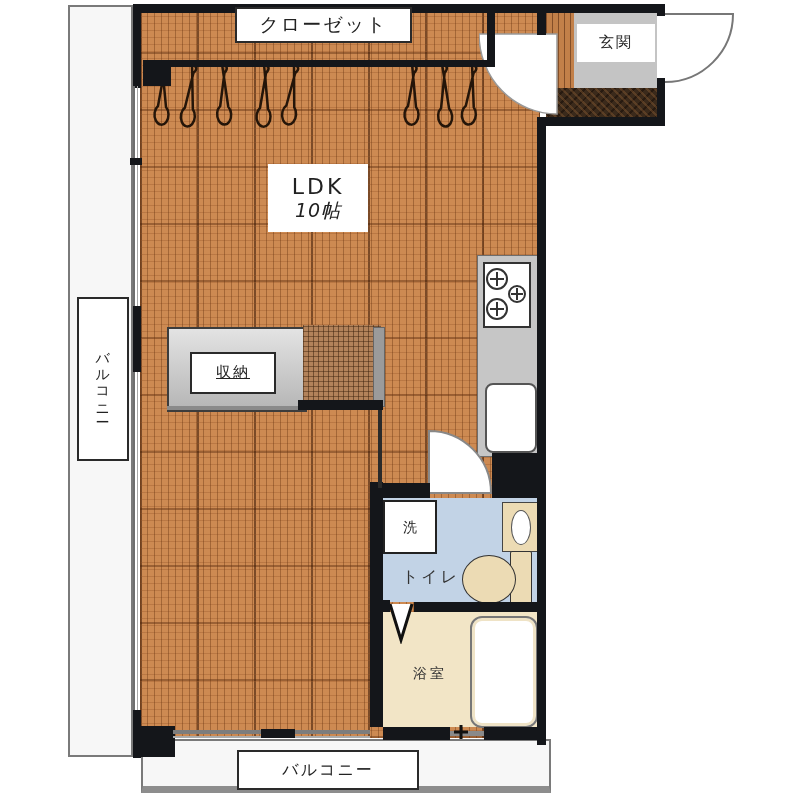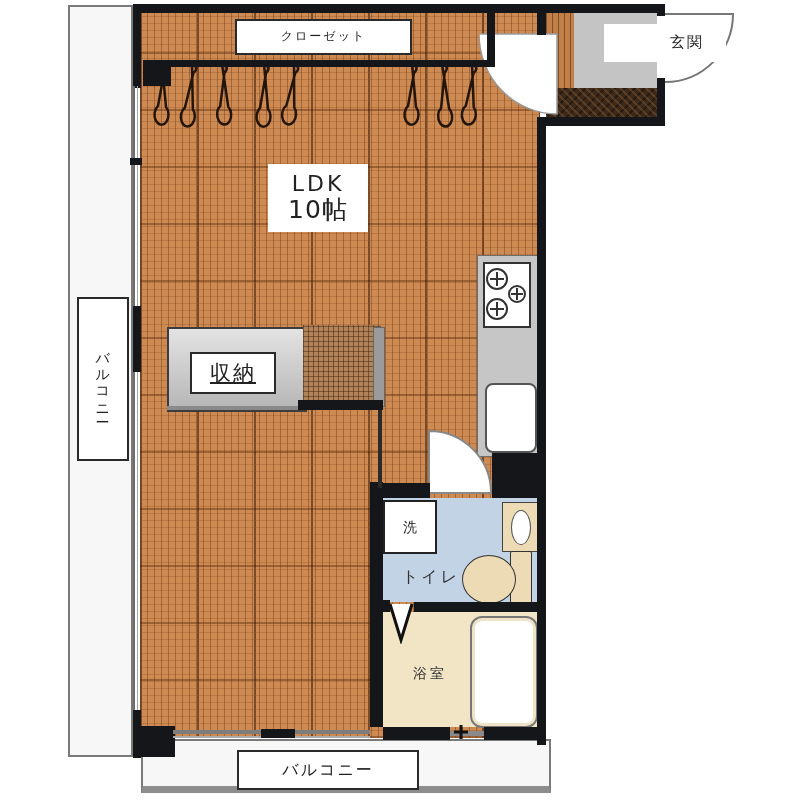--- a/index.html
+++ b/index.html
@@ -70,28 +70,28 @@
   .w-hatch-bot{left:298px;top:400px;width:85px;height:10px;}
   .w-bathdiv-l{left:370px;top:600px;width:20px;height:12px;}
   .w-bathdiv-r{left:414px;top:602px;width:123px;height:10px;}
   .w-bath-bot1{left:383px;top:727px;width:67px;height:13px;}
   .w-bath-win{left:450px;top:731px;width:36px;height:5px;background:#8a8a8a;}
   .w-bath-bot2{left:484px;top:727px;width:53px;height:13px;}
   .w-west-win1{left:173px;top:730px;width:197px;height:4px;background:#7d7d7d;}
   .w-west-win2{left:173px;top:736px;width:197px;height:2px;background:#ababab;}
   .w-west-dash{left:261px;top:729px;width:34px;height:9px;}
 
-  .closet-label{left:235px;top:19px;width:173px;height:32px;font-size:12px;letter-spacing:2px;font-family:Liberation Serif, serif;}
+  .closet-label{left:235px;top:7px;width:173px;height:32px;font-size:19px;letter-spacing:2px;font-family:Liberation Serif, serif;}
   .ldk-label{left:268px;top:164px;width:100px;height:68px;font-size:22px;letter-spacing:3px;}
-  .ldk-size{font-size:25px;letter-spacing:1px;}
+  .ldk-size{font-size:19px;letter-spacing:1px;font-style:italic;}
   .west-label{left:218px;top:533px;width:90px;height:64px;font-size:17px;letter-spacing:5px;}
 
   .storage-gray{left:167px;top:327px;width:136px;height:81px;
       background:linear-gradient(180deg,#e3e3e3,#b5b5b5);border:2px solid #3c3c3c;}
-  .storage-label{left:190px;top:352px;width:82px;height:38px;font-size:21px;letter-spacing:2px;border:2px solid #2a2a2a;text-decoration:underline;}
+  .storage-label{left:190px;top:352px;width:82px;height:38px;font-size:15px;letter-spacing:2px;border:2px solid #2a2a2a;text-decoration:underline;}
   .storage-hatch{left:303px;top:325px;width:78px;height:82px;}
   .storage-hatch-bar{left:373px;top:327px;width:10px;height:78px;background:#9b9b9b;border:1px solid #666;}
   .storage-underline{left:167px;top:406px;width:136px;height:4px;background:#8a8a8a;}
 
   .counter{left:477px;top:255px;width:59px;height:200px;background:#c6c6c6;border:1px solid #6e6e6e;}
   .stove{left:483px;top:262px;width:48px;height:66px;}
   .ksink{left:485px;top:383px;width:48px;height:66px;background:#fff;border:2px solid #555;border-radius:8px;}
 
   .washroom{left:383px;top:498px;width:154px;height:104px;}
   .washer-box{left:383px;top:500px;width:50px;height:50px;font-size:14px;border:2px solid #222;}
@@ -103,21 +103,21 @@
       display:flex;align-items:center;justify-content:center;}
 
   .bathroom{left:383px;top:612px;width:154px;height:115px;}
   .bathtub{left:470px;top:616px;width:64px;height:108px;background:#fff;border:2px solid #777;border-radius:12px;
       box-shadow:inset 0 0 0 3px #efe3c6;}
   .bath-label{left:394px;top:662px;width:72px;height:24px;font-size:14px;letter-spacing:3px;color:#333;
       display:flex;align-items:center;justify-content:center;}
 
   .ent-woodstrip{left:546px;top:8px;width:28px;height:80px;}
   .ent-hall{left:574px;top:8px;width:83px;height:80px;background:#c4c4c4;}
-  .ent-label{left:604px;top:24px;width:78px;height:38px;font-size:15px;letter-spacing:2px;padding-left:44px;}
+  .ent-label{left:577px;top:24px;width:78px;height:38px;font-size:15px;letter-spacing:2px;}
   .ent-tataki{left:546px;top:88px;width:111px;height:29px;}
 
   .fan-door{left:479px;top:32px;width:80px;height:84px;}
   .outer-door{left:663px;top:8px;width:74px;height:78px;}
   .wash-door{left:426px;top:430px;width:70px;height:66px;}
   .fold-door{left:388px;top:602px;width:28px;height:42px;}
   .vent-cross{left:452px;top:723px;width:18px;height:18px;}
 
   .hangers-left{left:148px;top:62px;width:168px;height:80px;}
   .hangers-right{left:398px;top:62px;width:100px;height:80px;}

